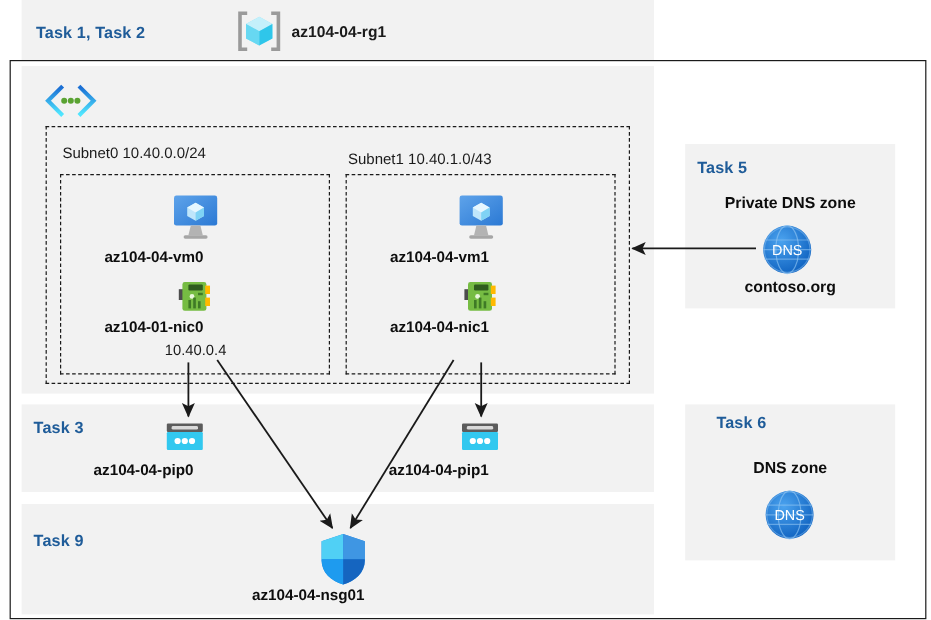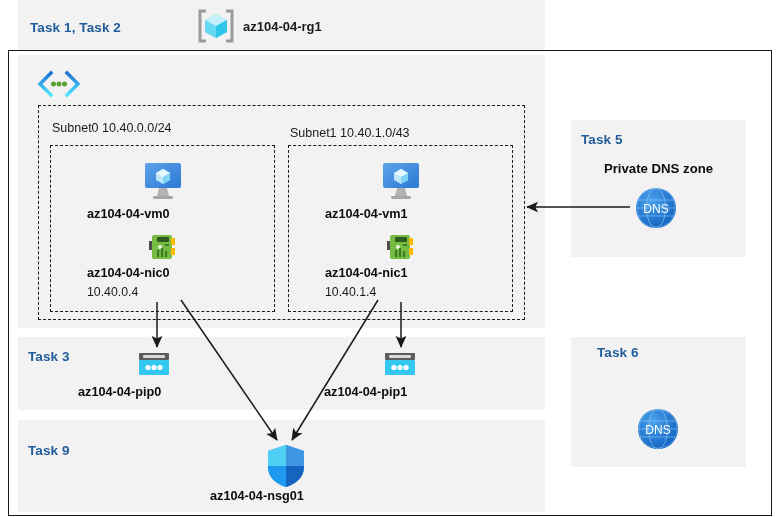--- a/index.html
+++ b/index.html
@@ -60,21 +60,21 @@
   .vnet-title b{font-weight:bold;}
   .vnet-title span.cidr{font-weight:normal;color:#262626;}
   .subnet-title{font-size:12.5px;color:#1a1a1a;white-space:nowrap;}
   .subnet-title b{font-weight:normal;}
   .node-label{
     font-size:12.7px;font-weight:bold;color:#0d0d0d;
     white-space:nowrap;
   }
   .node-sub{
     font-size:12.3px;font-weight:normal;color:#1a1a1a;
-    white-space:nowrap;
+    text-align:center;white-space:nowrap;
   }
   .zone-title{
     font-size:13.2px;font-weight:bold;color:#0d0d0d;
     text-align:center;white-space:nowrap;
   }
   .zone-name{
     font-size:13.2px;font-weight:bold;color:#0d0d0d;
     text-align:center;white-space:nowrap;
   }
 
@@ -163,21 +163,21 @@
       <rect x="24" y="7" width="4" height="7" fill="#ffb900"></rect>
       <rect x="24" y="17" width="4" height="7" fill="#ffb900"></rect>
       <rect x="10" y="6" width="12" height="5" rx="1" fill="#2f5c1e"></rect>
       <circle cx="13" cy="16" r="2" fill="#eaf7dd"></circle>
       <rect x="10" y="19" width="2.2" height="7" fill="#3f7a26"></rect>
       <rect x="14" y="17" width="2.2" height="9" fill="#3f7a26"></rect>
       <rect x="18" y="20" width="2.2" height="6" fill="#3f7a26"></rect>
       <rect x="18" y="13" width="4" height="2" fill="#3f7a26"></rect>
     </svg>
   </div>
-  <div class="abs node-label" style="left:87px;top:266px;width:152px;">az104-04-nic0</div>
+  <div class="abs node-label" style="left:87px;top:266px;width:152px;">az104-01-nic0</div>
   <div class="abs node-sub" style="left:87px;top:285px;width:152px;">10.40.0.4</div>
 
   <div class="abs icon" style="left:377px;top:160px;">
     <svg width="48" height="42" viewBox="0 0 48 42">
       <rect x="6" y="3" width="36" height="25" rx="2" fill="url(#vmg)"></rect>
       <polygon points="24,9 31,13 31,20 24,24 17,20 17,13" fill="#bfe6fb"></polygon>
       <polygon points="24,9 31,13 24,17 17,13" fill="#e6f7ff"></polygon>
       <polygon points="24,17 31,13 31,20 24,24" fill="#7fd3f5"></polygon>
       <path d="M20 28 L28 28 L30 36 L18 36 Z" fill="#b3b3b3"></path>
       <rect x="14" y="36" width="20" height="3" rx="1.4" fill="#a6a6a6"></rect>
@@ -193,21 +193,20 @@
       <rect x="24" y="17" width="4" height="7" fill="#ffb900"></rect>
       <rect x="10" y="6" width="12" height="5" rx="1" fill="#2f5c1e"></rect>
       <circle cx="13" cy="16" r="2" fill="#eaf7dd"></circle>
       <rect x="10" y="19" width="2.2" height="7" fill="#3f7a26"></rect>
       <rect x="14" y="17" width="2.2" height="9" fill="#3f7a26"></rect>
       <rect x="18" y="20" width="2.2" height="6" fill="#3f7a26"></rect>
       <rect x="18" y="13" width="4" height="2" fill="#3f7a26"></rect>
     </svg>
   </div>
   <div class="abs node-label" style="left:325px;top:266px;width:152px;">az104-04-nic1</div>
-  <div class="abs node-sub" style="left:325px;top:285px;width:152px;">10.40.1.4</div>
 
   <div class="abs task-panel task3-panel"></div>
   <div class="abs task-label" style="left:28px;top:349px;">Task 3</div>
 
   <div class="abs icon" style="left:137px;top:351px;">
     <svg width="34" height="28" viewBox="0 0 34 28">
       <rect x="2" y="2" width="30" height="7" rx="1" fill="#5c5c5c"></rect>
       <rect x="6" y="4" width="22" height="3" rx="1.2" fill="#d9d9d9"></rect>
       <rect x="2" y="9" width="30" height="15" rx="1" fill="#32c8ef"></rect>
       <circle cx="11" cy="16.5" r="2.6" fill="#ffffff"></circle>
@@ -257,23 +256,25 @@
       </defs>
       <circle cx="23" cy="23" r="20" fill="url(#dnsg)"></circle>
       <ellipse cx="23" cy="23" rx="9.5" ry="20" fill="none" stroke="#8fc4f2" stroke-width="1" opacity=".65"></ellipse>
       <ellipse cx="23" cy="23" rx="19" ry="19" fill="none" stroke="#8fc4f2" stroke-width="1" opacity=".45"></ellipse>
       <line x1="4" y1="15" x2="42" y2="15" stroke="#8fc4f2" stroke-width="1" opacity=".6"></line>
       <line x1="3" y1="23" x2="43" y2="23" stroke="#8fc4f2" stroke-width="1" opacity=".6"></line>
       <line x1="4" y1="31" x2="42" y2="31" stroke="#8fc4f2" stroke-width="1" opacity=".6"></line>
       <text x="23" y="27.5" text-anchor="middle" font-family="Liberation Sans, sans-serif" font-size="12" fill="#ffffff">DNS</text>
     </svg>
   </div>
+  <div class="abs zone-name" style="left:571px;top:231px;width:175px;">contoso.org</div>
 
   <div class="abs task-panel task6-panel"></div>
   <div class="abs task-label" style="left:597px;top:345px;">Task 6</div>
+  <div class="abs zone-title" style="left:571px;top:382px;width:175px;">DNS zone</div>
 
   <div class="abs icon" style="left:635px;top:406px;">
     <svg width="46" height="46" viewBox="0 0 46 46">
       <circle cx="23" cy="23" r="20" fill="url(#dnsg)"></circle>
       <ellipse cx="23" cy="23" rx="9.5" ry="20" fill="none" stroke="#8fc4f2" stroke-width="1" opacity=".65"></ellipse>
       <ellipse cx="23" cy="23" rx="19" ry="19" fill="none" stroke="#8fc4f2" stroke-width="1" opacity=".45"></ellipse>
       <line x1="4" y1="15" x2="42" y2="15" stroke="#8fc4f2" stroke-width="1" opacity=".6"></line>
       <line x1="3" y1="23" x2="43" y2="23" stroke="#8fc4f2" stroke-width="1" opacity=".6"></line>
       <line x1="4" y1="31" x2="42" y2="31" stroke="#8fc4f2" stroke-width="1" opacity=".6"></line>
       <text x="23" y="27.5" text-anchor="middle" font-family="Liberation Sans, sans-serif" font-size="12" fill="#ffffff">DNS</text>

